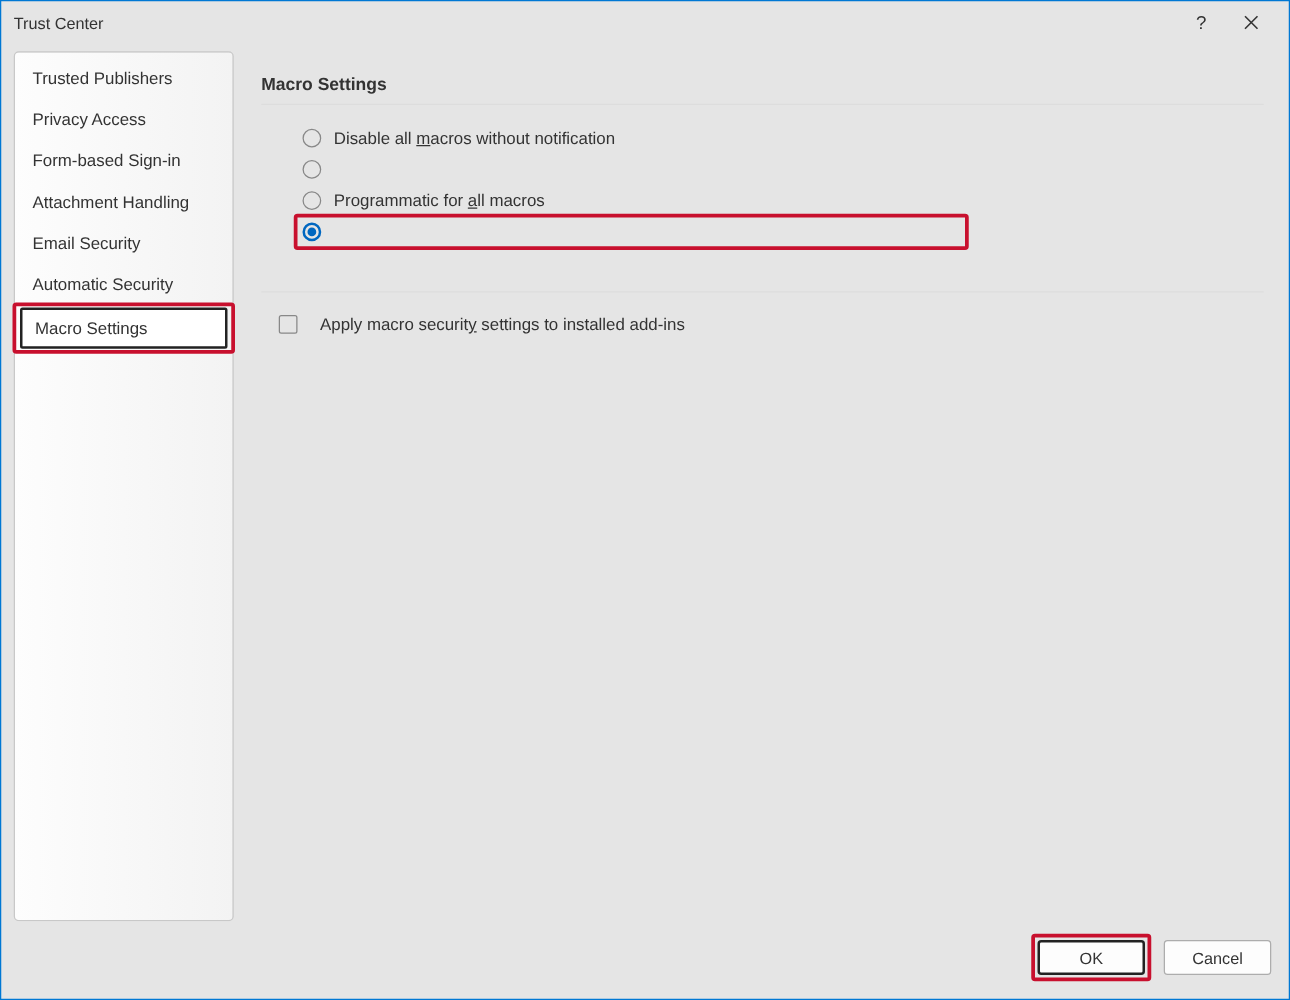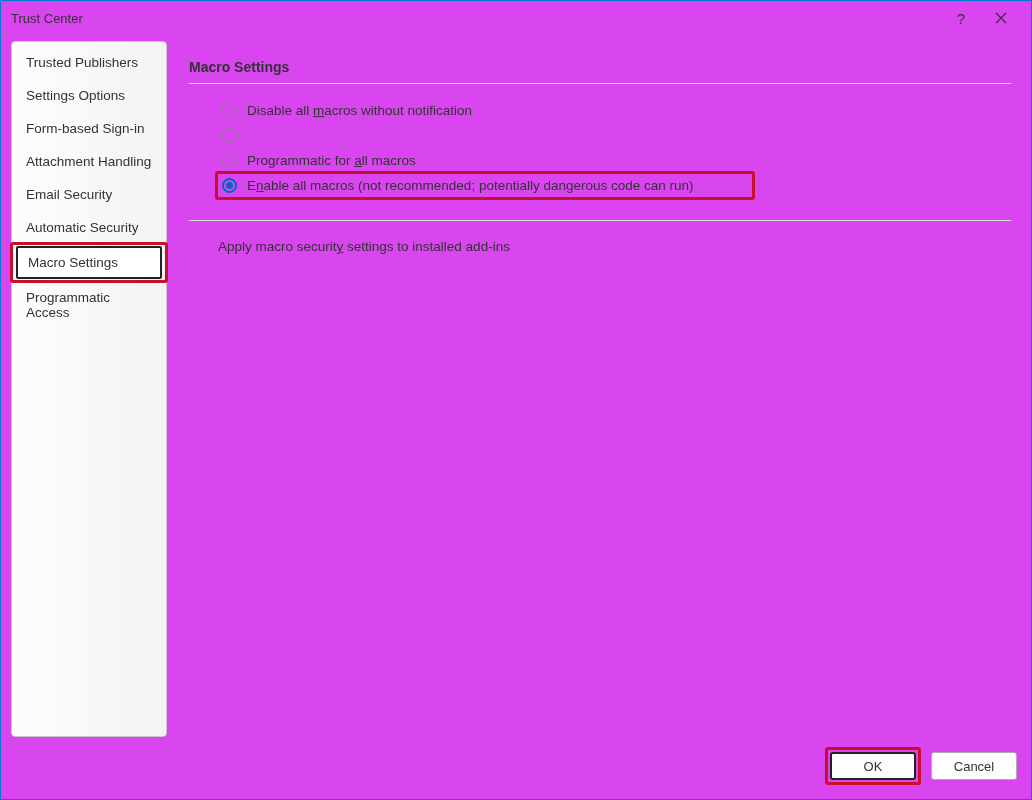--- a/index.html
+++ b/index.html
@@ -11,21 +11,21 @@
     body {
       background: #fff;
       width: 1032px;
       height: 800px;
       overflow: hidden;
     }
     .window {
       width: 1032px;
       height: 800px;
       border: 1px solid #0078d4;
-      background: #d946ef;
+      background: #e5e5e5;
       display: flex;
       flex-direction: column;
     }
     .titlebar {
       height: 34px;
       display: flex;
       align-items: center;
       padding: 0 10px;
       font-size: 13px;
       color: #333;
@@ -49,21 +49,21 @@
       height: 12px;
     }
     .body-area {
       flex: 1;
       display: flex;
       padding: 6px 10px 0 10px;
       gap: 12px;
       overflow: hidden;
     }
     .sidebar {
-      width: 156px;
+      width: 176px;
       border: 1px solid #c8c8c8;
       border-radius: 4px;
       background: linear-gradient(to right, #fdfdfd, #f3f3f3);
       padding: 4px 0;
     }
     .sidebar-item {
       padding: 9px 14px;
       font-size: 13.5px;
       color: #333;
       cursor: pointer;
@@ -97,21 +97,21 @@
       color: #333;
       margin-bottom: 8px;
     }
     .section-divider {
       border: none;
       border-top: 1px solid #ddd;
       margin-bottom: 14px;
     }
     .radio-group {
       padding-left: 30px;
-      margin-bottom: 22px;
+      margin-bottom: 35px;
     }
     .radio-row {
       display: flex;
       align-items: center;
       gap: 10px;
       padding: 5px 3px;
       font-size: 13.5px;
       color: #333;
       position: relative;
     }
@@ -149,21 +149,21 @@
       border-radius: 3px;
       pointer-events: none;
       width: 534px;
     }
     .checkbox-group {
       padding-left: 14px;
     }
     .checkbox-row {
       display: flex;
       align-items: center;
-      gap: 0;
+      gap: 18px;
       padding: 4px 0;
       font-size: 13.5px;
       color: #333;
     }
     .checkbox {
       width: 15px;
       height: 15px;
       border: 1px solid #888;
       border-radius: 2px;
       flex-shrink: 0;
@@ -229,39 +229,36 @@
     </div>
   </div>
 
   <div class="body-area">
 
     <div class="sidebar">
       <div class="sidebar-item">
         <span>Trusted Publishers</span>
       </div>
       <div class="sidebar-item">
-        <span>Settings Options</span>
+        <span>Privacy Access</span>
       </div>
       <div class="sidebar-item">
         <span>Form-based Sign-in</span>
       </div>
       <div class="sidebar-item">
         <span>Attachment Handling</span>
       </div>
       <div class="sidebar-item">
         <span>Email Security</span>
       </div>
       <div class="sidebar-item">
         <span>Automatic Security</span>
       </div>
       <div class="sidebar-item selected">
         <span>Macro Settings</span>
-      </div>
-      <div class="sidebar-item">
-        <span>Programmatic Access</span>
       </div>
     </div>
 
     <div class="content">
 
       <div class="section-heading">Macro Settings</div>
       <hr class="section-divider">
 
       <div class="radio-group">
         <label class="radio-row">
@@ -270,21 +267,20 @@
         </label>
         <label class="radio-row">
           <span class="radio"></span>
         </label>
         <label class="radio-row">
           <span class="radio"></span>
           <span><span>Programmatic for </span><span class="u">a</span><span>ll macros</span></span>
         </label>
         <label class="radio-row checked highlighted">
           <span class="radio"></span>
-          <span><span>E</span><span class="u">n</span><span>able all macros (not recommended; potentially dangerous code can run)</span></span>
         </label>
       </div>
 
       <hr class="section-divider">
 
       <div class="checkbox-group">
         <label class="checkbox-row">
           <span class="checkbox"></span>
           <span><span>Apply macro securit</span><span class="u">y</span><span> settings to installed add-ins</span></span>
         </label>

